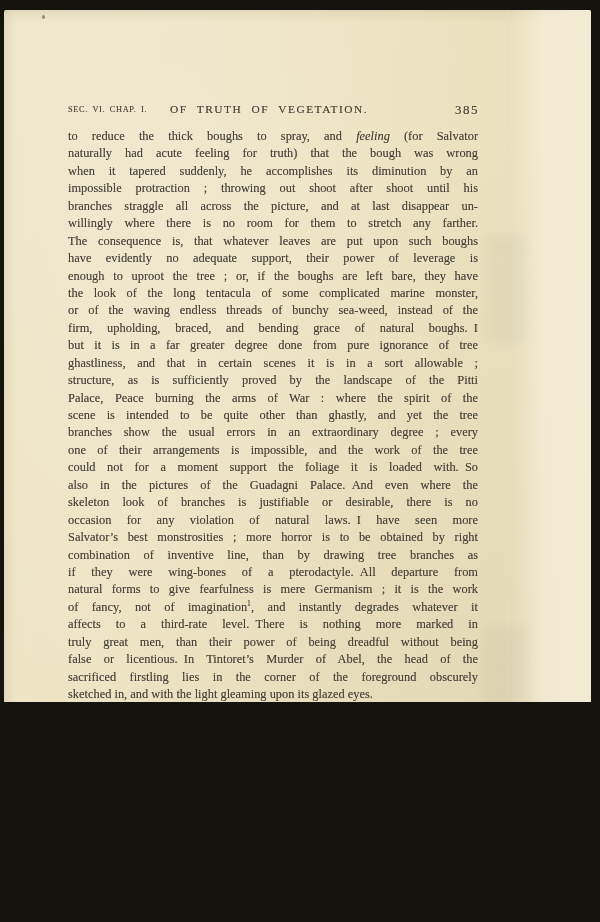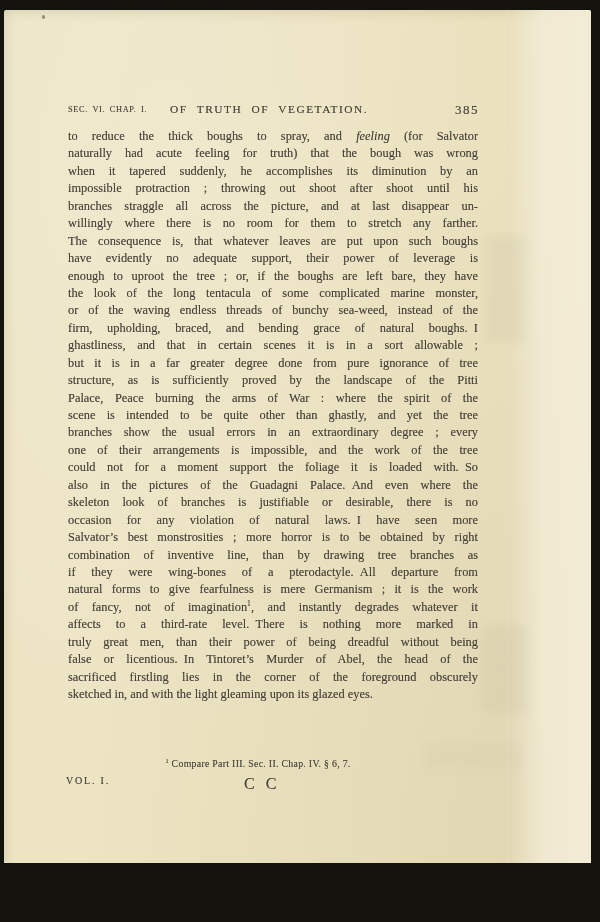--- a/index.html
+++ b/index.html
@@ -1,17 +1,17 @@
 <!DOCTYPE html>
 <html style="--paper: #ece3c1; --ink: #47423a; --border: #15130e;"><head>
 <meta charset="utf-8">
 <style>
   html,body{margin:0;padding:0;background:#15130e;}
   .screen{
-    position:relative;width:600px;height:863px;overflow:hidden;
+    position:relative;width:600px;height:702px;overflow:hidden;
     background:var(--border,#15130e);
     font-family:"Liberation Serif","DejaVu Serif",serif;
   }
   .paper{
     position:absolute;left:4px;top:10px;width:587px;height:905px;
     border-radius:2px;
     background:
       radial-gradient(ellipse at 28% 18%, rgba(255,255,255,0.16), rgba(255,255,255,0) 55%),
       radial-gradient(ellipse at 85% 90%, rgba(120,100,60,0.07), rgba(120,100,60,0) 60%),
       linear-gradient(100deg,#efe6c8 0%, var(--paper,#ece3c1) 45%, #e9dfbb 100%);
@@ -74,22 +74,22 @@
         <div class="line">when it tapered suddenly, he accomplishes its diminution by an</div>
         <div class="line">impossible protraction ; throwing out shoot after shoot until his</div>
         <div class="line">branches straggle all across the picture, and at last disappear un-</div>
         <div class="line">willingly where there is no room for them to stretch any farther.</div>
         <div class="line">The consequence is, that whatever leaves are put upon such boughs</div>
         <div class="line">have evidently no adequate support, their power of leverage is</div>
         <div class="line">enough to uproot the tree ; or, if the boughs are left bare, they have</div>
         <div class="line">the look of the long tentacula of some complicated marine monster,</div>
         <div class="line">or of the waving endless threads of bunchy sea-weed, instead of the</div>
         <div class="line">firm, upholding, braced, and bending grace of natural boughs. I</div>
+        <div class="line">but it is in a far greater degree done from pure ignorance of tree</div>
         <div class="line">ghastliness, and that in certain scenes it is in a sort allowable ;</div>
-        <div class="line">but it is in a far greater degree done from pure ignorance of tree</div>
         <div class="line">structure, as is sufficiently proved by the landscape of the Pitti</div>
         <div class="line">Palace, Peace burning the arms of War : where the spirit of the</div>
         <div class="line">scene is intended to be quite other than ghastly, and yet the tree</div>
         <div class="line">branches show the usual errors in an extraordinary degree ; every</div>
         <div class="line">one of their arrangements is impossible, and the work of the tree</div>
         <div class="line">could not for a moment support the foliage it is loaded with. So</div>
         <div class="line">also in the pictures of the Guadagni Palace. And even where the</div>
         <div class="line">skeleton look of branches is justifiable or desirable, there is no</div>
         <div class="line">occasion for any violation of natural laws. I have seen more</div>
         <div class="line">Salvator’s best monstrosities ; more horror is to be obtained by right</div>

